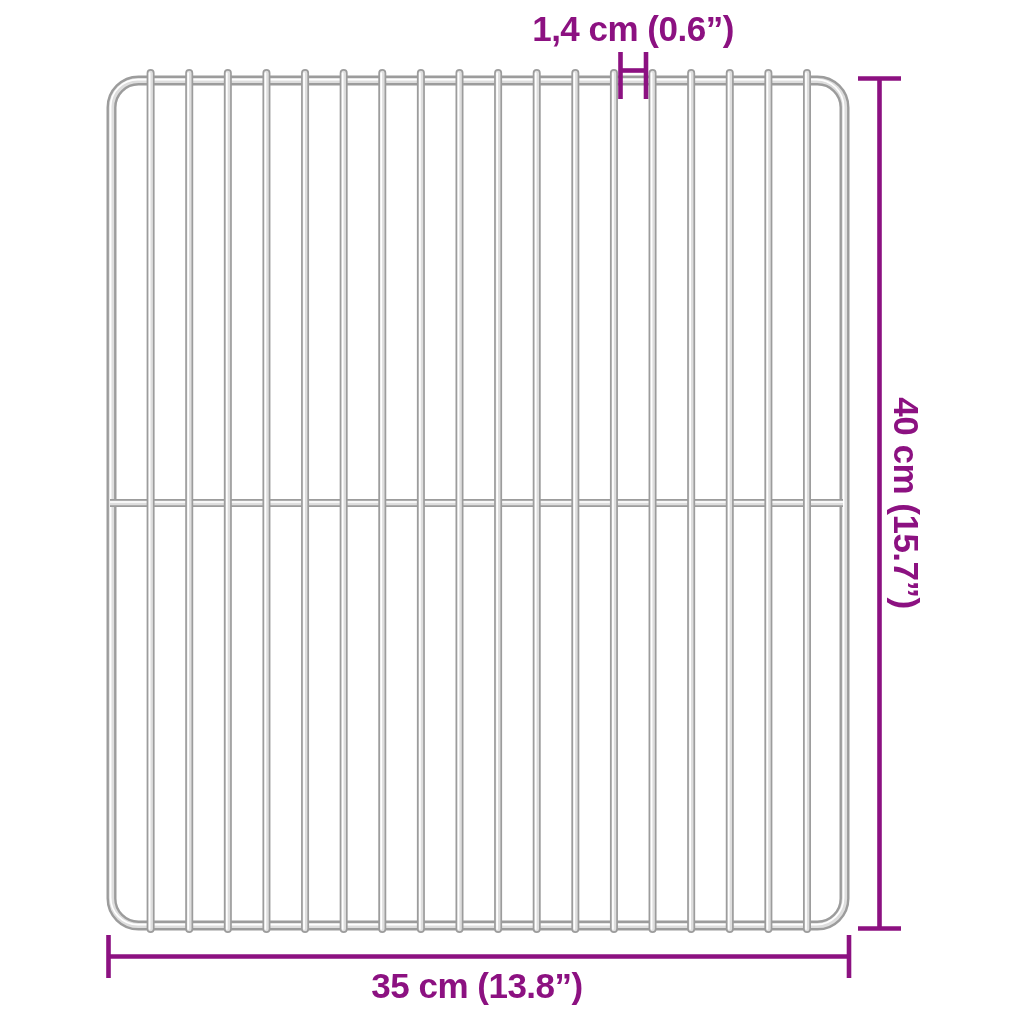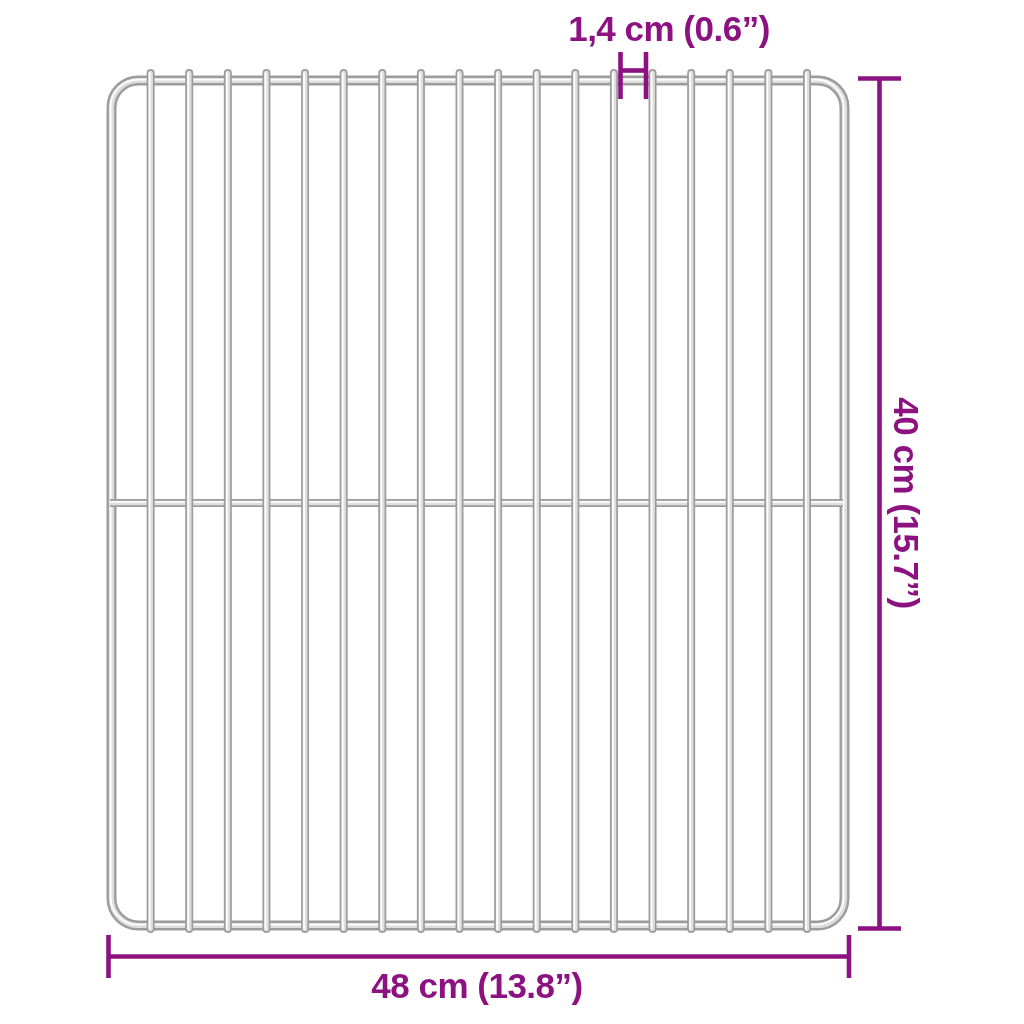--- a/index.html
+++ b/index.html
@@ -18,21 +18,21 @@
   .wf3{fill:none;stroke:var(--wire-hi);stroke-width:1.7;}
 
   
   .dim line{stroke:var(--accent);stroke-width:4.6;}
 
   .dim-label{
     position:absolute;color:var(--accent);
     font-weight:700;font-size:35px;line-height:1;
     white-space:nowrap;letter-spacing:-0.5px;
   }
-  .dim-label.top{left:633px;top:11px;transform:translateX(-50%);margin-left:36px;}
+  .dim-label.top{left:633px;top:11px;transform:translateX(-50%);}
   .dim-label.bottom{left:477px;top:968px;transform:translateX(-50%);}
   .dim-label.right{left:906px;top:503px;transform:translate(-50%,-50%) rotate(90deg);}
 </style>
 </head>
 <body>
 
 <div class="stage">
 
   <svg id="grate-svg" viewBox="0 0 1024 1024">
 
@@ -119,15 +119,15 @@
 
     <g class="dim">
       <line x1="108" y1="956.5" x2="849.5" y2="956.5"></line>
       <line x1="108.5" y1="935" x2="108.5" y2="978"></line>
       <line x1="849" y1="935" x2="849" y2="978"></line>
     </g>
   </svg>
 
   <div class="dim-label top">1,4 cm (0.6”)</div>
   <div class="dim-label right">40 cm (15.7”)</div>
-  <div class="dim-label bottom">48 cm (13.8”)</div>
+  <div class="dim-label bottom">35 cm (13.8”)</div>
 
 </div>
 
 </body></html>

